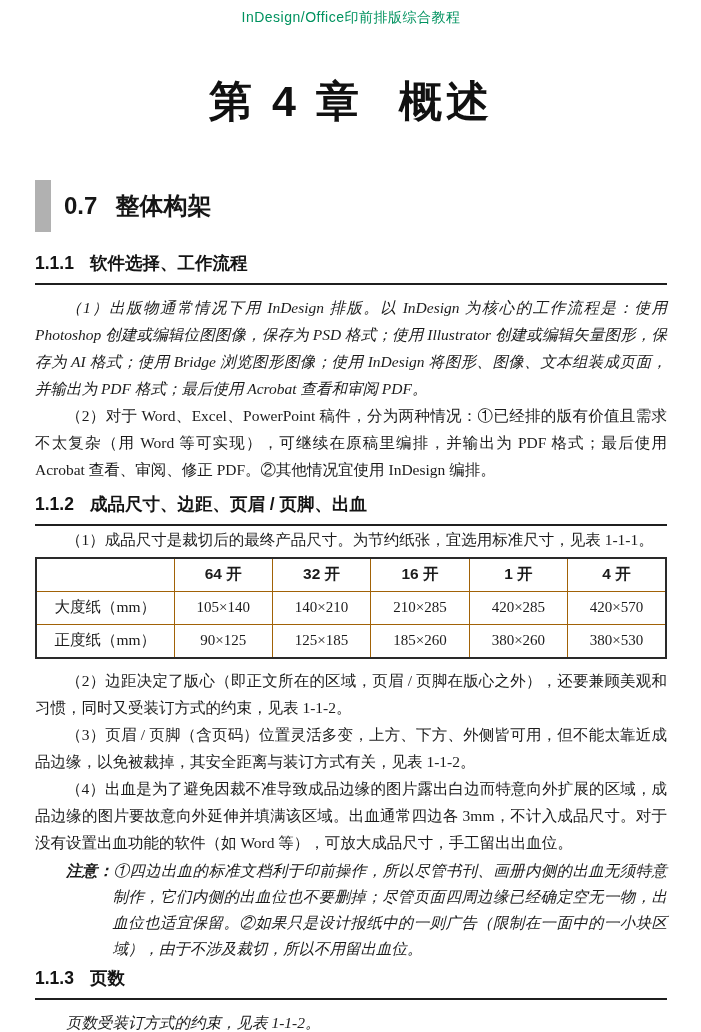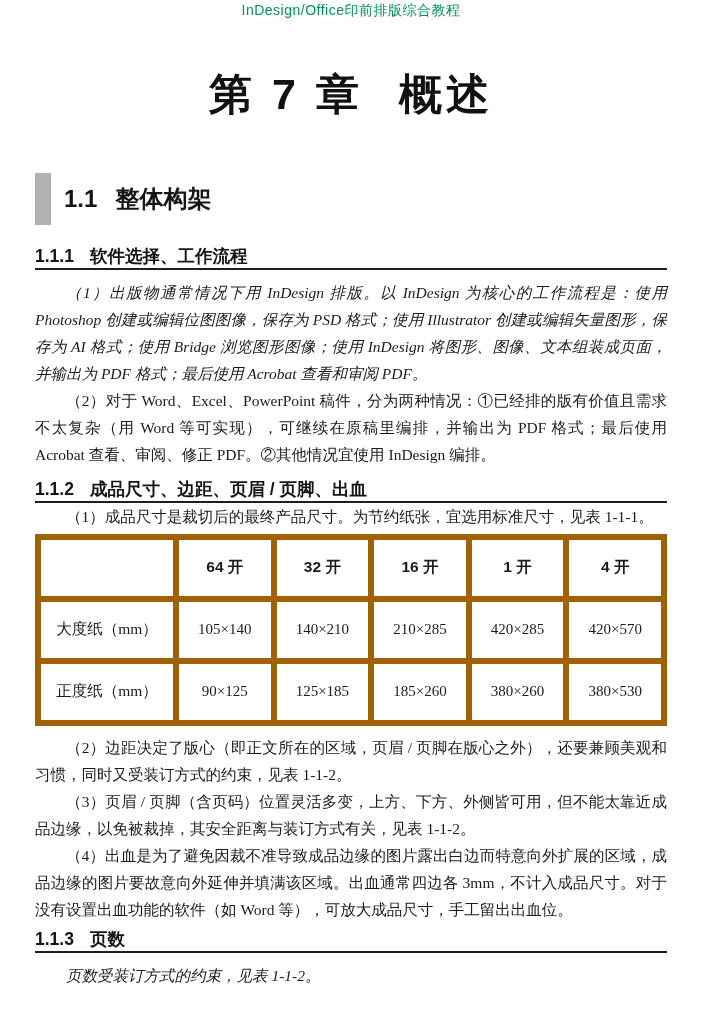--- a/index.html
+++ b/index.html
@@ -11,21 +11,21 @@
   }
   .page {
     box-sizing: border-box;
     width: 701px; height: 1032px;
     padding: 0 34px 0 35px;
     overflow: hidden;
     background: #ffffff;
   }
   
   .running-head {
-    padding-top: 2px;
+    padding-top: 9px;
     text-align: center;
     font-family: "Liberation Sans", "DejaVu Sans", sans-serif;
     font-size: 14px;
     color: #00925f;
     letter-spacing: 0.5px;
   }
   
   .chapter {
     margin-top: 49px;
     text-align: center;
@@ -56,20 +56,21 @@
     font-size: 24px;
     color: #161616;
   }
   .sec11-num { margin-right: 18px; }
   
   .h3 {
     font-family: "Liberation Sans", "DejaVu Sans", sans-serif;
     font-weight: bold;
     font-size: 17.5px;
     color: #141414;
+    padding-bottom: 8px;
     border-bottom: 2px solid #1f1f1f;
   }
   .h3 .h3-num { margin-right: 16px; }
   #h111 { margin-top: 19px; }
   #h112 { margin-top: 9px; }
   #h113 { margin-top: 4px; }
   
   p.body {
     margin: 0;
     font-size: 15.5px;
@@ -91,26 +92,26 @@
     color: #161616;
   }
   table.sizes {
     margin-top: 4px;
     width: 100%;
     border-collapse: collapse;
     border: 2px solid #2a2a2a;
     table-layout: fixed;
   }
   table.sizes th, table.sizes td {
-    border: 6px solid #a16207;
+    border: 1px solid #a16207;
     height: 24px;
     text-align: center;
     vertical-align: middle;
     font-size: 15px;
-    padding: 16px 2px;
+    padding: 4px 2px;
   }
   table.sizes th {
     font-family: "Liberation Sans", "DejaVu Sans", sans-serif;
     font-weight: bold;
     font-size: 15.5px;
   }
   table.sizes col.c-label { width: 138px; }
   table.sizes td.row-label { font-size: 15.5px; }
   
   .note {
@@ -125,25 +126,25 @@
   }
   .note-label { font-weight: bold; }
 </style>
 </head>
 <body>
 
 <div class="page">
 
   <div class="running-head">InDesign/Office印前排版综合教程</div>
 
-  <div class="chapter"><span>第 7 章</span><span class="chapter-gap"></span><span>概述</span></div>
+  <div class="chapter"><span>第 4 章</span><span class="chapter-gap"></span><span>概述</span></div>
 
   <div class="sec11">
     <span class="sec-bar"></span>
-    <span class="sec11-text"><span class="sec11-num">1.1</span><span>整体构架</span></span>
+    <span class="sec11-text"><span class="sec11-num">0.7</span><span>整体构架</span></span>
   </div>
 
   <div class="h3" id="h111"><span class="h3-num">1.1.1</span><span>软件选择、工作流程</span></div>
 
   <p class="body mt9">（1）出版物通常情况下用 InDesign 排版。以 InDesign 为核心的工作流程是：使用 Photoshop 创建或编辑位图图像，保存为 PSD 格式；使用 Illustrator 创建或编辑矢量图形，保存为 AI 格式；使用 Bridge 浏览图形图像；使用 InDesign 将图形、图像、文本组装成页面，并输出为 PDF 格式；最后使用 Acrobat 查看和审阅 PDF。</p>
   <p class="body">（2）对于 Word、Excel、PowerPoint 稿件，分为两种情况：①已经排的版有价值且需求不太复杂（用 Word 等可实现），可继续在原稿里编排，并输出为 PDF 格式；最后使用 Acrobat 查看、审阅、修正 PDF。②其他情况宜使用 InDesign 编排。</p>
 
   <div class="h3" id="h112"><span class="h3-num">1.1.2</span><span>成品尺寸、边距、页眉 / 页脚、出血</span></div>
 
   <p class="body mt12">（1）成品尺寸是裁切后的最终产品尺寸。为节约纸张，宜选用标准尺寸，见表 1-1-1。</p>
@@ -183,18 +184,19 @@
         <td>380×260</td>
         <td>380×530</td>
       </tr>
     </tbody>
   </table>
 
   <p class="body mt8">（2）边距决定了版心（即正文所在的区域，页眉 / 页脚在版心之外），还要兼顾美观和习惯，同时又受装订方式的约束，见表 1-1-2。</p>
   <p class="body">（3）页眉 / 页脚（含页码）位置灵活多变，上方、下方、外侧皆可用，但不能太靠近成品边缘，以免被裁掉，其安全距离与装订方式有关，见表 1-1-2。</p>
   <p class="body">（4）出血是为了避免因裁不准导致成品边缘的图片露出白边而特意向外扩展的区域，成品边缘的图片要故意向外延伸并填满该区域。出血通常四边各 3mm，不计入成品尺寸。对于没有设置出血功能的软件（如 Word 等），可放大成品尺寸，手工留出出血位。</p>
 
+  <div class="note"><span class="note-label">注意：</span><span>①四边出血的标准文档利于印前操作，所以尽管书刊、画册内侧的出血无须特意制作，它们内侧的出血位也不要删掉；尽管页面四周边缘已经确定空无一物，出血位也适宜保留。②如果只是设计报纸中的一则广告（限制在一面中的一小块区域），由于不涉及裁切，所以不用留出血位。</span></div>
 
   <div class="h3" id="h113"><span class="h3-num">1.1.3</span><span>页数</span></div>
 
   <p class="body mt9">页数受装订方式的约束，见表 1-1-2。</p>
 
 </div>
 
 </body></html>

